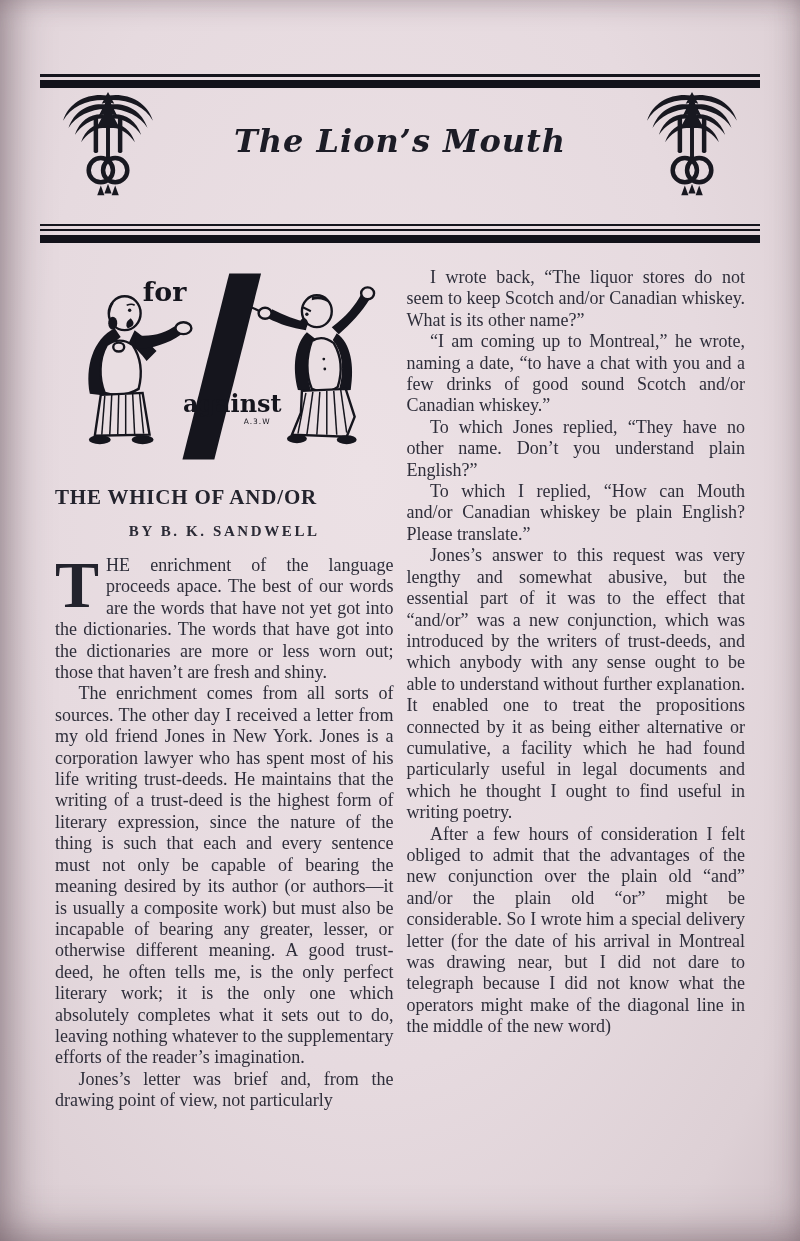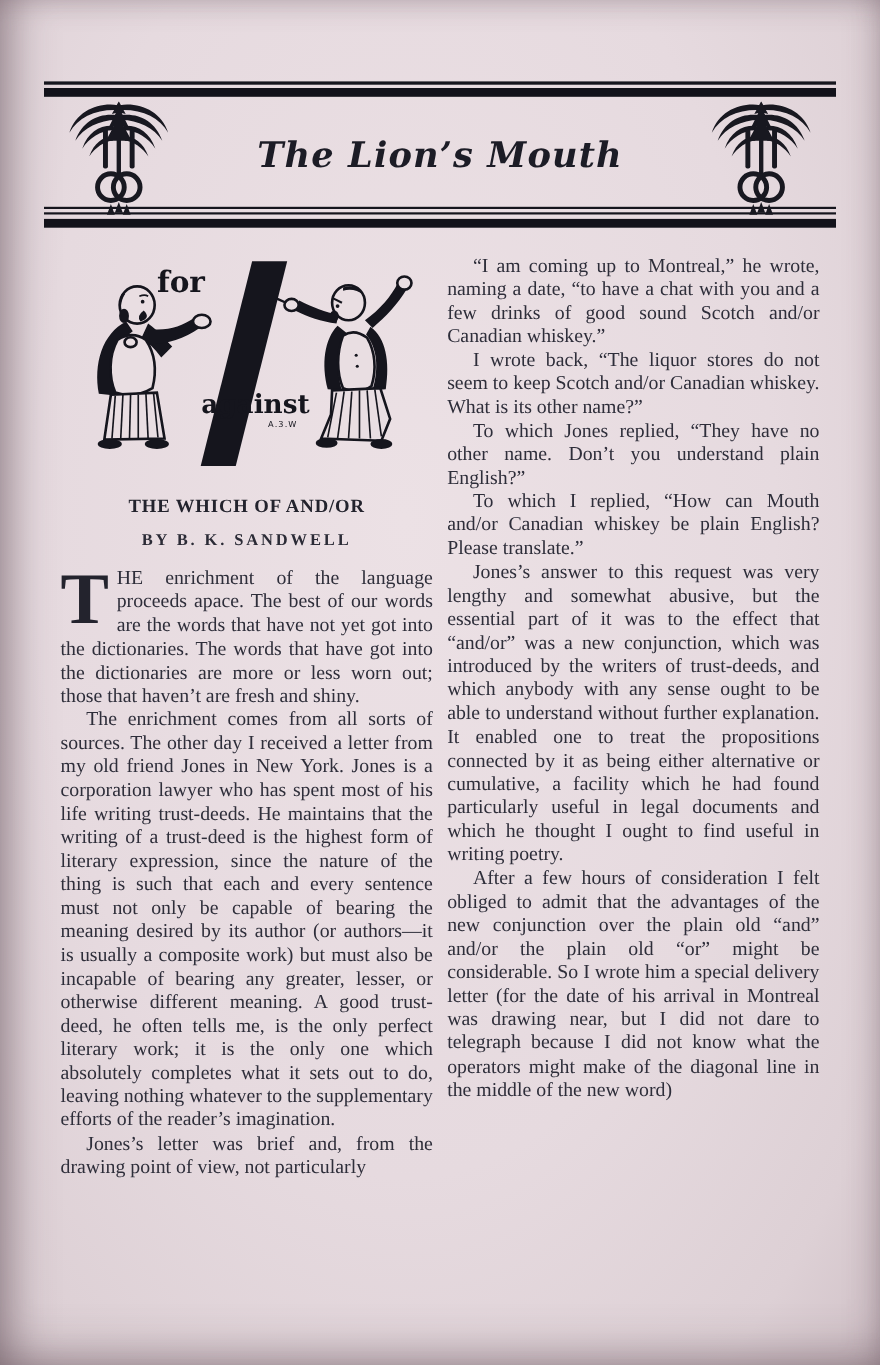--- a/index.html
+++ b/index.html
@@ -18,41 +18,41 @@
       inset 0 16px 28px -18px rgba(120,96,108,.28);
     padding-top:74px;
   }
   .rule{margin:0 40px;}
   .rule .thin{height:3px;background:#15151d;}
   .rule .thin2{height:2px;background:#15151d;}
   .rule .gap3{height:3px;}
   .rule .gap4{height:4px;}
   .rule .bar{height:8px;background:#12121a;}
   .header-band{
-    position:relative;margin:0 40px;height:100px;
+    position:relative;margin:0 40px;height:136px;
   }
   .ornament{
     position:absolute;top:4px;width:100px;height:106px;color:#181820;
   }
   .ornament.left{left:18px;}
   .ornament.right{right:18px;}
   .mast-title{
     position:absolute;left:0;right:0;top:34px;text-align:center;
     font-family:"DejaVu Serif","Liberation Serif",serif;
     font-style:italic;font-weight:700;font-size:32px;color:#1c1c26;
     letter-spacing:1px;
   }
   .columns{
     display:flex;gap:13px;margin:24px 55px 4px 55px;
   }
   .col{flex:1 1 0;min-width:0;}
   .figure-wrap{width:100%;height:196px;color:#15151d;}
   .art-title{
-    margin:18px 0 0 0;text-align:center;
-    font-size:17px;font-weight:700;color:#23232d;letter-spacing:.8px;
+    margin:18px 0 0 0;text-align:left;
+    font-size:21px;font-weight:700;color:#23232d;letter-spacing:.8px;
     font-family:"Liberation Serif",serif;
   }
   .byline{
     margin-top:13px;text-align:center;
     font-size:15px;font-weight:700;color:#2b2b36;letter-spacing:2.6px;
   }
   .body-text p{
     margin:0;font-size:18px;line-height:21.4px;color:#2e2e3a;
     text-align:justify;text-indent:1.3em;
   }
@@ -199,22 +199,22 @@
 
       <div class="body-text">
         <p class="noindent"><span class="dropcap">T</span><span>HE enrichment of the language proceeds apace. The best of our words are the words that have not yet got into the dictionaries. The words that have got into the dictionaries are more or less worn out; those that haven’t are fresh and shiny.</span></p>
         <p>The enrichment comes from all sorts of sources. The other day I received a letter from my old friend Jones in New York. Jones is a corporation lawyer who has spent most of his life writing trust-deeds. He maintains that the writing of a trust-deed is the highest form of literary expression, since the nature of the thing is such that each and every sentence must not only be capable of bearing the meaning desired by its author (or authors—it is usually a composite work) but must also be incapable of bearing any greater, lesser, or otherwise different meaning. A good trust-deed, he often tells me, is the only perfect literary work; it is the only one which absolutely completes what it sets out to do, leaving nothing whatever to the supplementary efforts of the reader’s imagination.</p>
         <p>Jones’s letter was brief and, from the drawing point of view, not particularly</p>
       </div>
     </div>
 
     <div class="col right">
       <div class="body-text">
+        <p>I wrote back, “The liquor stores do not seem to keep Scotch and/or Canadian whiskey. What is its other name?”</p>
         <p>“I am coming up to Montreal,” he wrote, naming a date, “to have a chat with you and a few drinks of good sound Scotch and/or Canadian whiskey.”</p>
-        <p>I wrote back, “The liquor stores do not seem to keep Scotch and/or Canadian whiskey. What is its other name?”</p>
         <p>To which Jones replied, “They have no other name. Don’t you understand plain English?”</p>
         <p>To which I replied, “How can Mouth and/or Canadian whiskey be plain English? Please translate.”</p>
         <p>Jones’s answer to this request was very lengthy and somewhat abusive, but the essential part of it was to the effect that “and/or” was a new conjunction, which was introduced by the writers of trust-deeds, and which anybody with any sense ought to be able to understand without further explanation. It enabled one to treat the propositions connected by it as being either alternative or cumulative, a facility which he had found particularly useful in legal documents and which he thought I ought to find useful in writing poetry.</p>
         <p>After a few hours of consideration I felt obliged to admit that the advantages of the new conjunction over the plain old “and” and/or the plain old “or” might be considerable. So I wrote him a special delivery letter (for the date of his arrival in Montreal was drawing near, but I did not dare to telegraph because I did not know what the operators might make of the diagonal line in the middle of the new word)</p>
       </div>
     </div>
 
   </div>
 </div>
 

